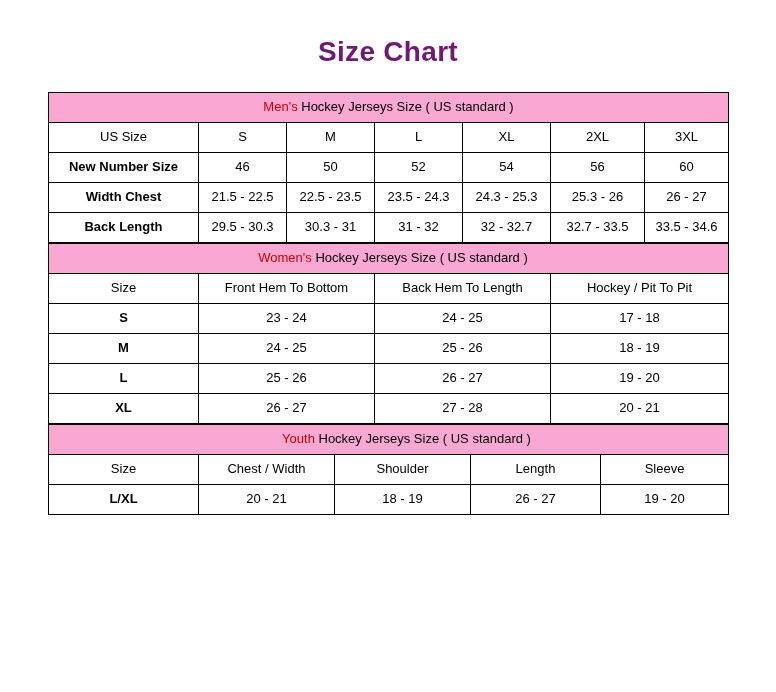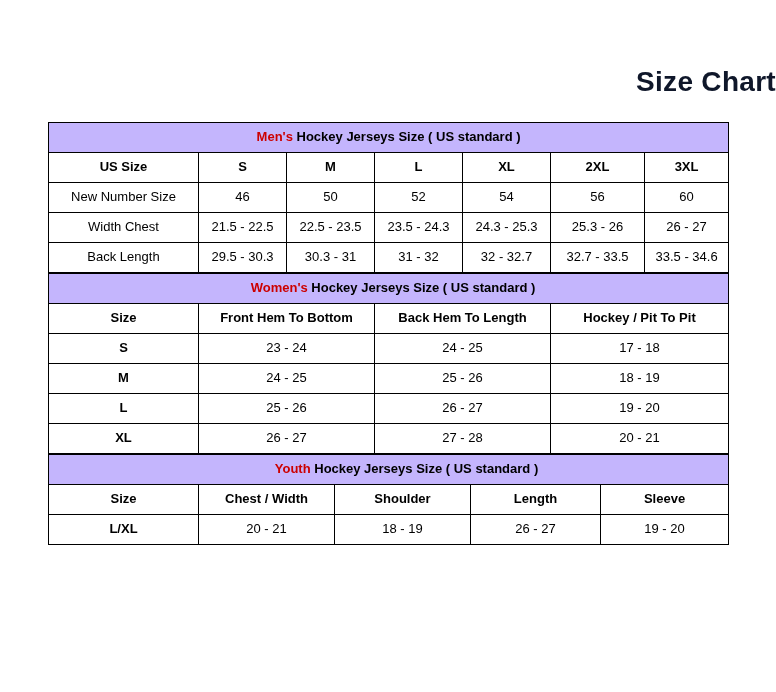--- a/index.html
+++ b/index.html
@@ -8,26 +8,26 @@
     background: #ffffff;
   }
   body {
     width: 776px;
     height: 692px;
     font-family: "Liberation Sans", sans-serif;
     color: #000000;
     position: relative;
   }
   .page-title {
-    text-align: right;
-    color: #0f172a;
+    text-align: center;
+    color: #701a75;
     font-size: 28px;
     font-weight: bold;
     margin: 0;
-    padding-top: 66px;
+    padding-top: 36px;
     letter-spacing: 0.3px;
   }
   .chart-wrap {
     width: 680px;
     margin: 24px auto 0 auto;
   }
   table.size-table {
     border-collapse: collapse;
     width: 100%;
     table-layout: fixed;
@@ -35,33 +35,33 @@
   table.size-table td {
     border: 1px solid #000000;
     text-align: center;
     vertical-align: middle;
     font-size: 13px;
     height: 27px;
     padding: 1px 2px;
     line-height: 1.15;
   }
   td.banner {
-    background: #c4b5fd;
-    font-weight: bold;
+    background: #f9a8d4;
+    font-weight: normal;
     font-size: 14.5px;
     height: 30px;
   }
   .banner .accent-men { color: #cc0000; }
   .banner .accent-women { color: #cc0000; margin-left: 9px; }
   .banner .accent-youth { color: #cc0000; margin-left: 36px; }
   td.col-head {
-    font-weight: bold;
+    font-weight: normal;
   }
   td.row-head {
-    font-weight: normal;
+    font-weight: bold;
   }
   td.row-head-bold {
     font-weight: bold;
   }
 </style>
 </head>
 <body>
 
 <h1 class="page-title">Size Chart</h1>
 

